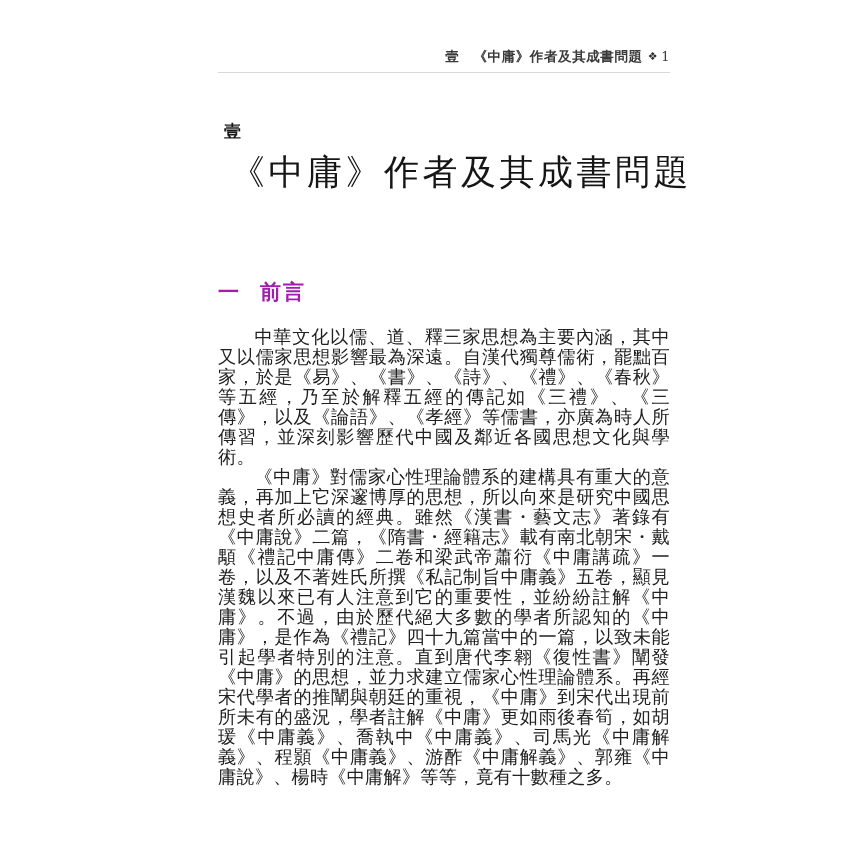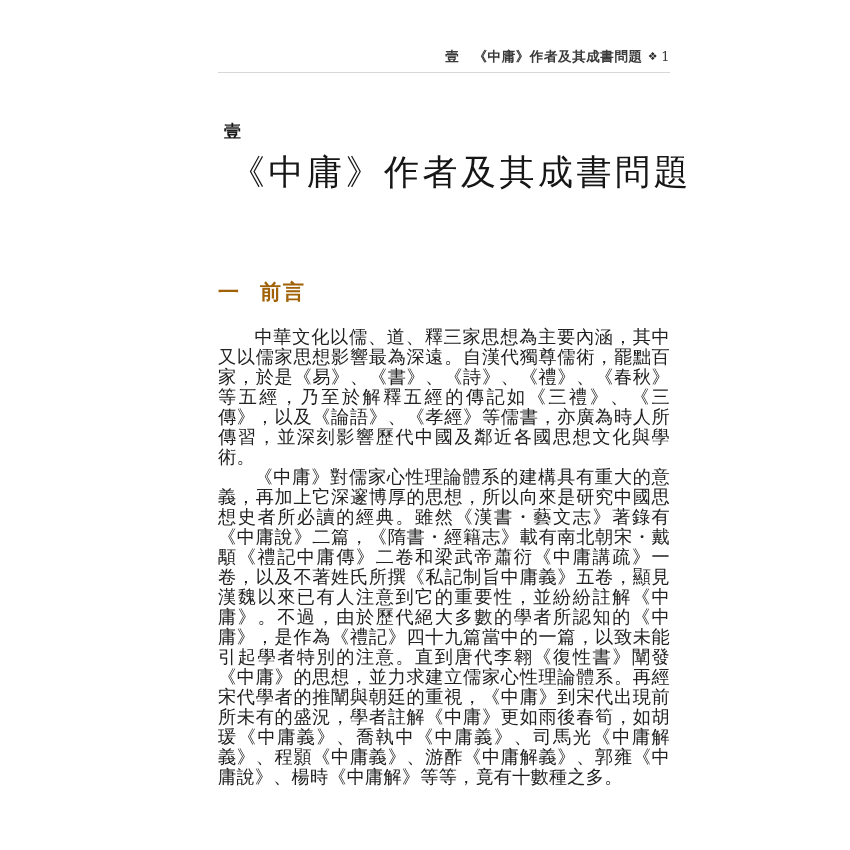--- a/index.html
+++ b/index.html
@@ -101,21 +101,21 @@
   
   .section-heading {
     position: absolute;
     left: 218px;
     top: 278px;
     width: 452px;
     font-family: "DejaVu Sans", "Liberation Sans", sans-serif;
     font-size: 21px;
     font-weight: 700;
     line-height: 28px;
-    color: #a16207;
+    color: #a21caf;
     letter-spacing: 1px;
   }
   .section-heading .sec-num { display: inline-block; }
   .section-heading .sec-gap { display: inline-block; width: 20px; }
   .section-heading .sec-label { display: inline-block; letter-spacing: 2px; }
 
   
   .body-text {
     position: absolute;
     left: 218px;

